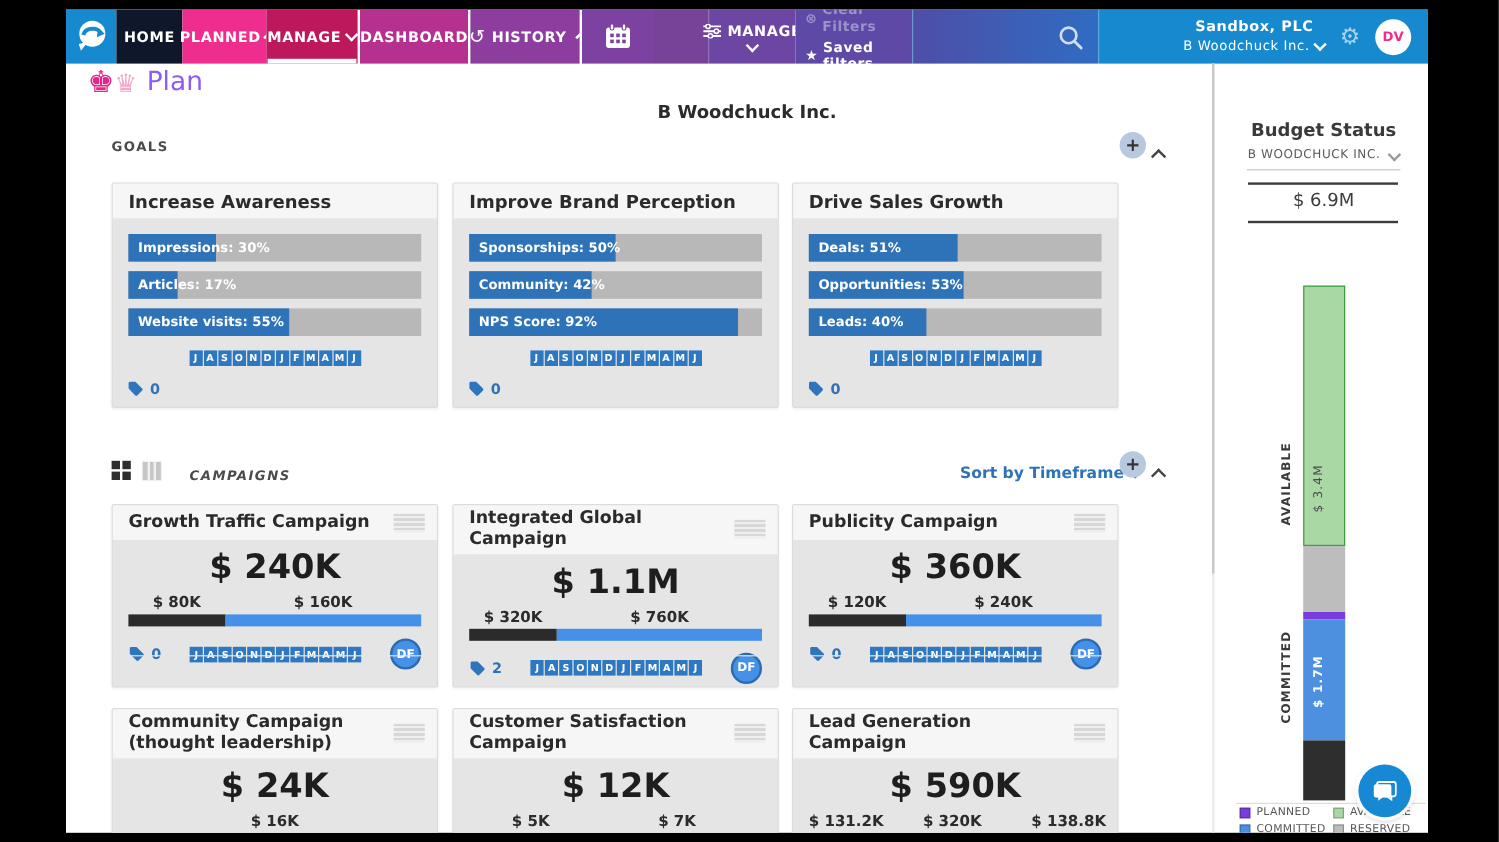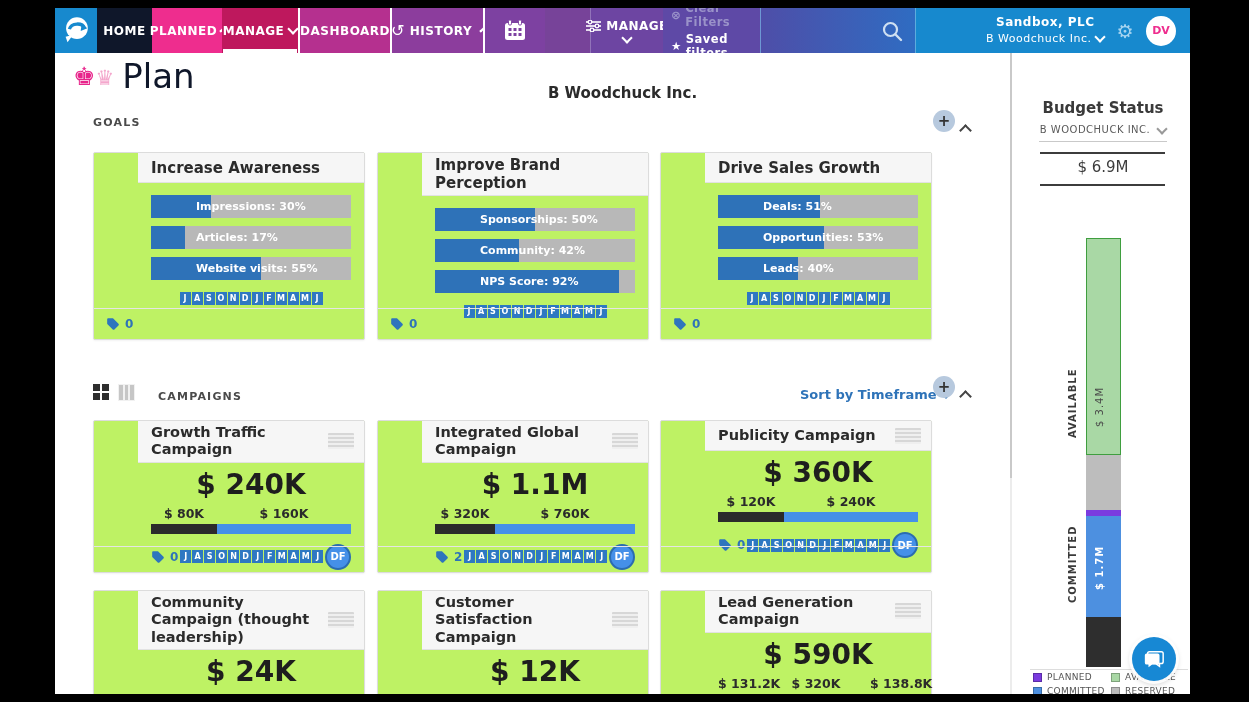--- a/index.html
+++ b/index.html
@@ -32,52 +32,52 @@
   .acct-text{text-align:center;line-height:1.4;}
   .acct-company{font-size:12px;}
   .acct-unit{font-size:11px;font-weight:normal;display:flex;align-items:center;justify-content:center;}
   .gear{font-size:19px;color:#a6d4f0;font-weight:normal;}
   .avatar{width:30px;height:30px;border-radius:50%;background:#fff;color:#ee2d8e;font-size:11px;font-weight:bold;
           display:flex;align-items:center;justify-content:center;letter-spacing:0;}
   .logo-badge{width:34px;height:34px;position:relative;}
 
   
   .plan-title{position:absolute;left:18px;top:48px;display:flex;align-items:center;gap:8px;}
-  .plan-title .txt{font-size:34px;font-weight:500;color:#0f172a;}
+  .plan-title .txt{font-size:22px;font-weight:500;color:#8b5cf6;}
   .chess{font-size:25px;line-height:1;}
   .chess .king{color:#e8248b;}
   .chess .queen{color:#f4a6cc;font-size:21px;}
   .center-title{position:absolute;left:0;right:0;top:76px;text-align:center;font-size:15px;font-weight:bold;color:#2b2b2b;}
 
   
   .sec-label{position:absolute;font-size:11px;font-weight:bold;color:#4a4a4a;letter-spacing:1.2px;}
   .plus-btn{position:absolute;width:22px;height:22px;border-radius:50%;background:#b7c9de;color:#333;
             display:flex;align-items:center;justify-content:center;font-size:15px;font-weight:bold;line-height:1;}
   .collapse{position:absolute;color:#444;}
   .collapse .chev{width:7px;height:7px;border-width:2.5px;margin:0;}
 
   
-  .card{position:absolute;width:272px;background:#bef264;border:1px solid #dcdcdc;border-radius:2px;
-        box-shadow:0 1px 2px rgba(0,0,0,.05);box-sizing:border-box;padding-left:44px;}
+  .card{position:absolute;width:272px;background:#e5e5e5;border:1px solid #dcdcdc;border-radius:2px;
+        box-shadow:0 1px 2px rgba(0,0,0,.05);box-sizing:border-box;}
   .card-header{background:#f6f6f6;border-bottom:1px solid #e2e2e2;min-height:30px;display:flex;align-items:center;
                justify-content:space-between;padding:3px 10px 3px 13px;box-sizing:border-box;}
   .card-title{font-size:14.5px;font-weight:bold;color:#2b2b2b;line-height:1.2;}
   .drag-handle{width:26px;height:16px;flex:none;background:repeating-linear-gradient(#d7d7d7 0 2px,#efefef 2px 4px);border-radius:1px;}
   .months{display:flex;justify-content:center;gap:1px;}
   .mbox{width:11px;height:13px;background:#2e78c2;color:#fff;font-size:8px;font-weight:bold;
         display:flex;align-items:center;justify-content:center;}
   .tag-count{display:flex;align-items:center;gap:5px;color:#2e73b8;font-size:12px;font-weight:bold;}
   .tag-ic{width:14px;height:14px;flex:none;}
 
   
   .goal-card{height:188px;}
   .goal-body{padding:12px 13px 0 13px;}
   .gbar{position:relative;height:23px;background:#b8b8b8;margin-bottom:8px;}
   .gfill{position:absolute;left:0;top:0;height:100%;background:#2e72b8;}
-  .glabel{position:absolute;left:8px;top:0;line-height:23px;color:#fff;font-size:11px;font-weight:bold;white-space:nowrap;margin-left:37px;}
+  .glabel{position:absolute;left:8px;top:0;line-height:23px;color:#fff;font-size:11px;font-weight:bold;white-space:nowrap;}
   .goal-months{margin-top:12px;}
   .goal-footer{position:absolute;left:0;right:0;bottom:0;height:30px;border-top:1px solid #e5e5e5;
                display:flex;align-items:center;padding-left:12px;}
 
   
   .camp-card{height:153px;}
   .camp-total{text-align:center;margin-top:5px;font-size:28px;font-weight:bold;color:#1e1e1e;}
   .camp-labels{display:flex;margin:5px 13px 0 13px;}
   .camp-labels .lbl{text-align:center;font-size:12.5px;font-weight:bold;color:#2b2b2b;white-space:nowrap;overflow:visible;}
   .camp-bar{display:flex;height:10px;margin:3px 13px 0 13px;background:#e9e9e9;}
@@ -369,21 +369,21 @@
         <span></span>
         <span></span>
         <span></span>
       </span>
     <span class="icon-cols">
         <span></span>
         <span></span>
         <span></span>
       </span>
   </div>
-  <div class="sec-label" style="left:103px;top:382px;">CAMPAIGNS</div>
+  <div class="sec-label" style="left:103px;top:382px;font-style:italic;">CAMPAIGNS</div>
   <div class="sort-link">
     <span>Sort by Timeframe</span>
     <span class="chev"></span>
   </div>
   <div class="plus-btn" style="left:878px;top:368px;">+</div>
   <div class="collapse" style="left:906px;top:378px;"><span class="chev chev-up"></span></div>
 
   <div class="card camp-card" style="left:38px;top:412px;">
     <div class="card-header">
       <span class="card-title">Growth Traffic Campaign</span>

